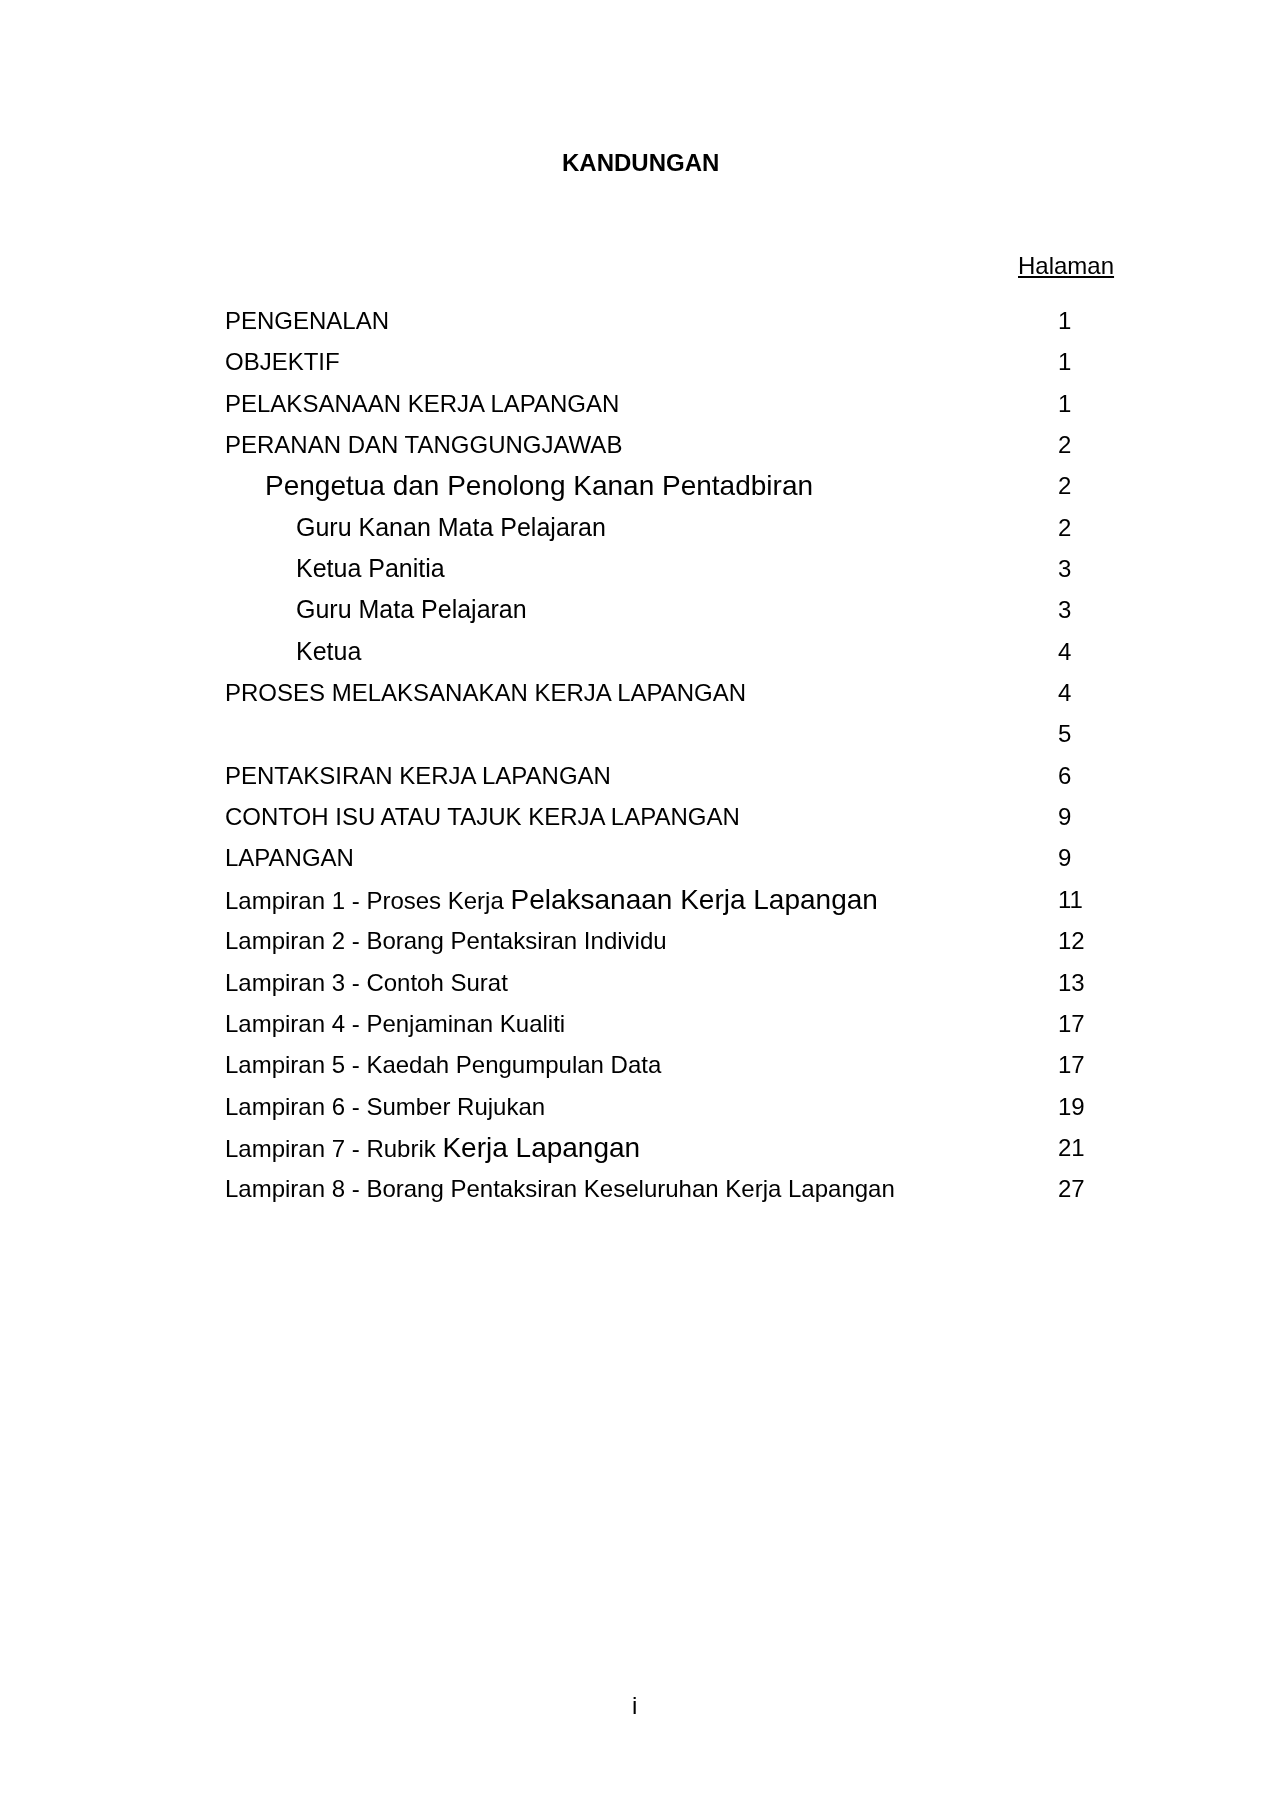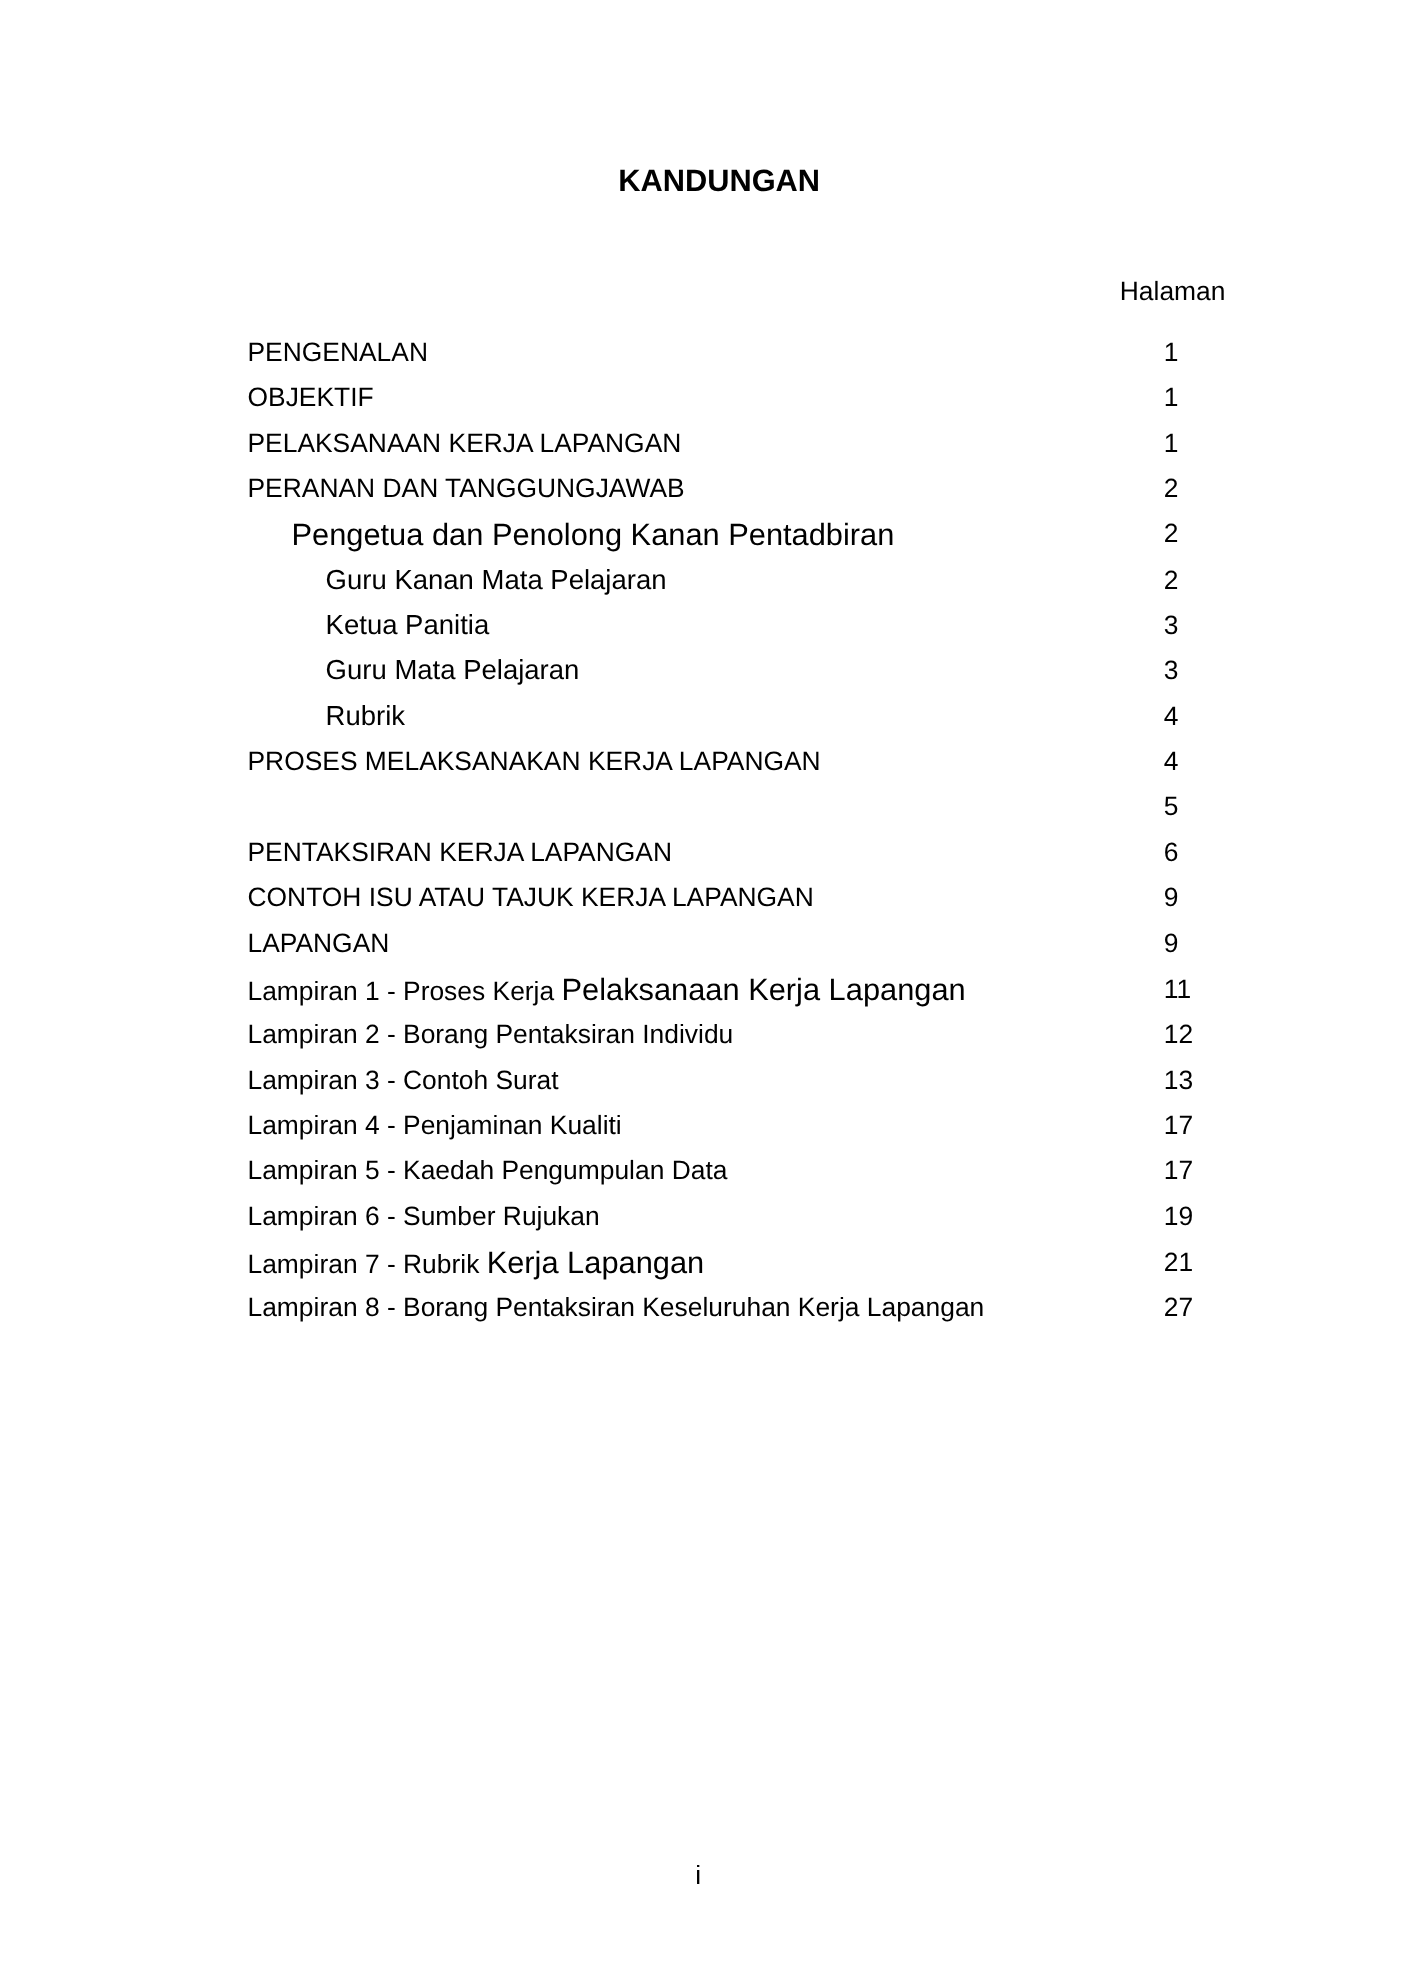--- a/index.html
+++ b/index.html
@@ -12,31 +12,32 @@
     width: 1274px;
     height: 1800px;
     font-family: "Liberation Sans", sans-serif;
     color: #000000;
     overflow: hidden;
   }
   .doc-title {
     position: absolute;
     left: 562px;
     top: 149px;
-    font-size: 28px;
+    font-size: 24px;
     font-weight: bold;
     white-space: nowrap;
     text-align: center;
   }
   .col-header {
     position: absolute;
     left: 1018px;
     top: 252px;
     font-size: 24px;
     white-space: nowrap;
+    text-decoration: underline;
   }
   .toc {
     position: absolute;
     left: 0;
     top: 300px;
     width: 1158px;
   }
   .toc-row {
     position: relative;
     height: 41.35px;
@@ -71,21 +72,21 @@
 
 <div class="toc">
     <div class="toc-row indent-0"><span class="toc-label"><span class="seg-normal">PENGENALAN</span></span><span class="page-num">1</span></div>
     <div class="toc-row indent-0"><span class="toc-label"><span class="seg-normal">OBJEKTIF</span></span><span class="page-num">1</span></div>
     <div class="toc-row indent-0"><span class="toc-label"><span class="seg-normal">PELAKSANAAN KERJA LAPANGAN</span></span><span class="page-num">1</span></div>
     <div class="toc-row indent-0"><span class="toc-label"><span class="seg-normal">PERANAN DAN TANGGUNGJAWAB</span></span><span class="page-num">2</span></div>
     <div class="toc-row indent-1"><span class="toc-label"><span class="seg-large">Pengetua dan Penolong Kanan Pentadbiran</span></span><span class="page-num">2</span></div>
     <div class="toc-row indent-1"><span class="toc-label"><span class="seg-sub">Guru Kanan Mata Pelajaran</span></span><span class="page-num">2</span></div>
     <div class="toc-row indent-1"><span class="toc-label"><span class="seg-sub">Ketua Panitia</span></span><span class="page-num">3</span></div>
     <div class="toc-row indent-1"><span class="toc-label"><span class="seg-sub">Guru Mata Pelajaran</span></span><span class="page-num">3</span></div>
-    <div class="toc-row indent-1"><span class="toc-label"><span class="seg-sub">Rubrik</span></span><span class="page-num">4</span></div>
+    <div class="toc-row indent-1"><span class="toc-label"><span class="seg-sub">Ketua</span></span><span class="page-num">4</span></div>
     <div class="toc-row indent-0"><span class="toc-label"><span class="seg-normal">PROSES MELAKSANAKAN KERJA LAPANGAN</span></span><span class="page-num">4</span></div>
     <div class="toc-row indent-0"><span class="page-num">5</span></div>
     <div class="toc-row indent-0"><span class="toc-label"><span class="seg-normal">PENTAKSIRAN KERJA LAPANGAN</span></span><span class="page-num">6</span></div>
     <div class="toc-row indent-0"><span class="toc-label"><span class="seg-normal">CONTOH ISU ATAU TAJUK KERJA LAPANGAN</span></span><span class="page-num">9</span></div>
     <div class="toc-row indent-0"><span class="toc-label"><span class="seg-normal">LAPANGAN</span></span><span class="page-num">9</span></div>
     <div class="toc-row indent-0"><span class="toc-label"><span class="seg-normal">Lampiran 1 - Proses Kerja </span><span class="seg-large">Pelaksanaan Kerja Lapangan</span></span><span class="page-num">11</span></div>
     <div class="toc-row indent-0"><span class="toc-label"><span class="seg-normal">Lampiran 2 - Borang Pentaksiran Individu</span></span><span class="page-num">12</span></div>
     <div class="toc-row indent-0"><span class="toc-label"><span class="seg-normal">Lampiran 3 - Contoh Surat</span></span><span class="page-num">13</span></div>
     <div class="toc-row indent-0"><span class="toc-label"><span class="seg-normal">Lampiran 4 - Penjaminan Kualiti</span></span><span class="page-num">17</span></div>
     <div class="toc-row indent-0"><span class="toc-label"><span class="seg-normal">Lampiran 5 - Kaedah Pengumpulan Data</span></span><span class="page-num">17</span></div>

